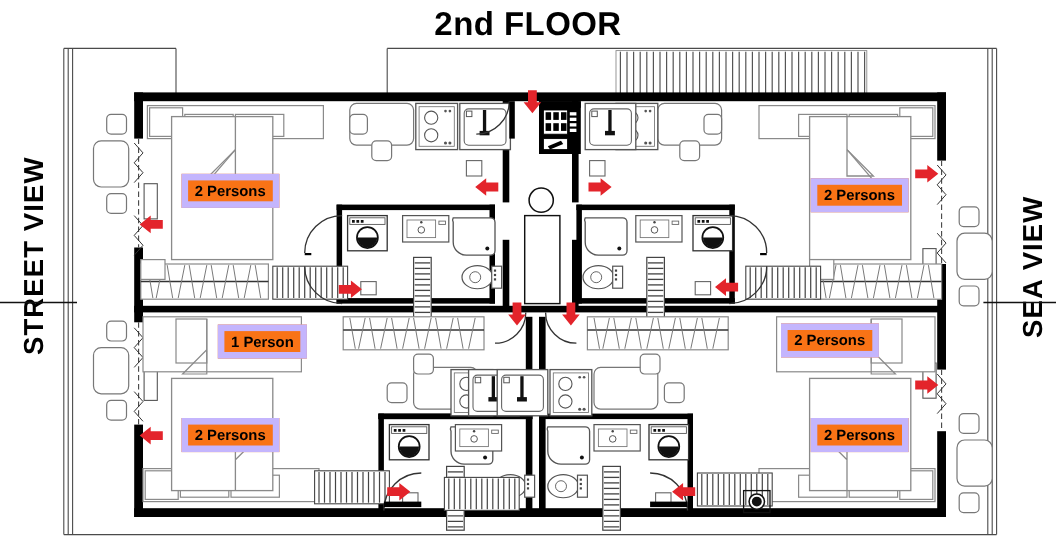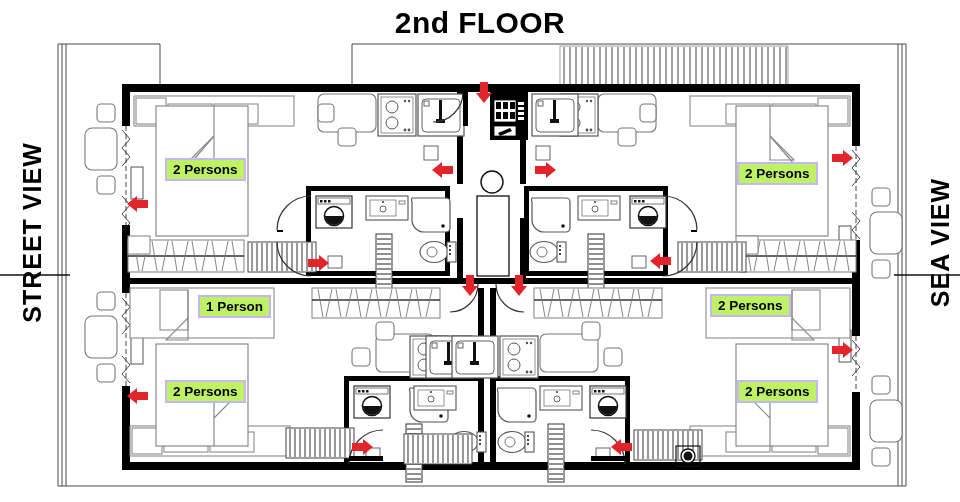--- a/index.html
+++ b/index.html
@@ -12,21 +12,21 @@
        font-size:30px;font-weight:bold;letter-spacing:.4px;
        font-family:"Liberation Sans",sans-serif;color:#000;}
 
   .sideLbl{position:absolute;font-size:25px;font-weight:bold;letter-spacing:1px;
            color:#000;white-space:nowrap;font-family:"Liberation Sans",sans-serif;}
   #streetView{left:-68px;top:218px;width:200px;text-align:center;
               transform:rotate(-90deg);transform-origin:center center;}
   #seaView{left:840px;top:228px;width:200px;text-align:center;
            transform:rotate(-90deg);transform-origin:center center;}
 
-  .roomTag{position:absolute;background:#bef264;border:2px solid #c4b5fd;
+  .roomTag{position:absolute;background:#f97316;border:6px solid #c4b5fd;
            font-size:13.5px;font-weight:bold;color:#000;
            padding:2px 6px;white-space:nowrap;line-height:15px;
            font-family:"Liberation Sans",sans-serif;}
 </style>
 </head>
 <body>
 
 <div id="stage">
 
   <div class="ttl">2nd FLOOR</div>

